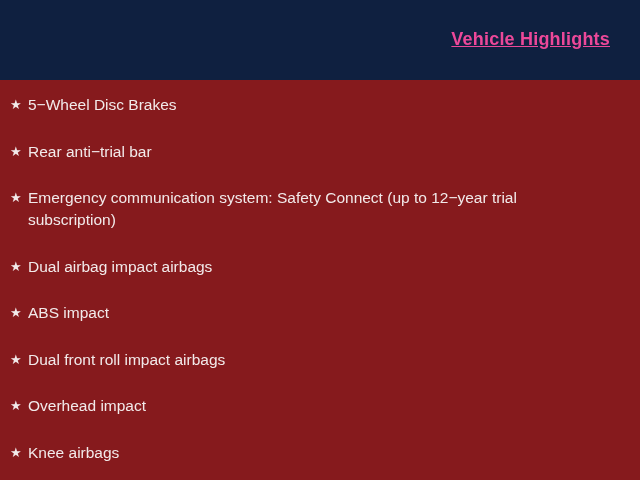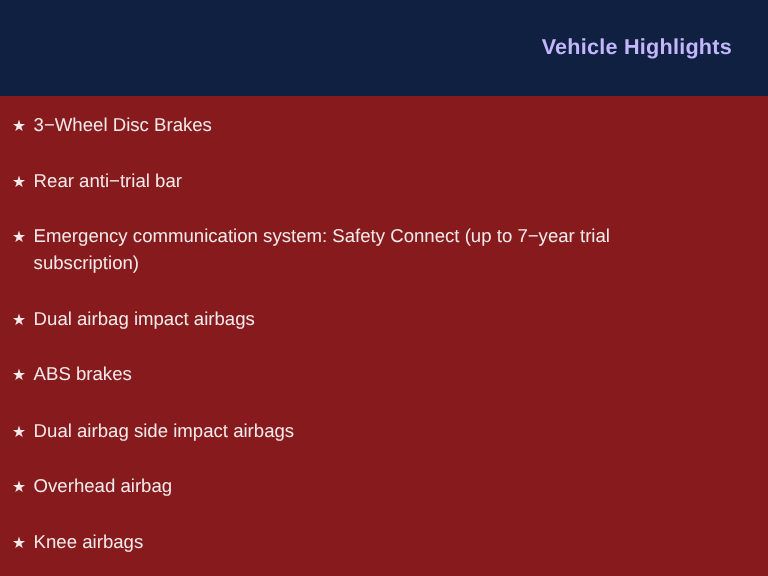--- a/index.html
+++ b/index.html
@@ -75,52 +75,52 @@
     flex: 1 1 auto;
     padding-right: 20px;
   }
 </style>
 </head>
 <body>
 
 <div id="slide" style="background: rgb(134, 26, 29);">
 
   <div id="header" style="background: rgb(15, 32, 64);">
-    <div id="header-title" style="color: #c4b5fd;">Vehicle Highlights</div>
+    <div id="header-title" style="color: #ec4899; text-decoration: underline;">Vehicle Highlights</div>
   </div>
 
   <div id="body" style="background: rgb(134, 26, 29);">
     <ul id="highlights-list">
       <li class="highlight-item" style="color: rgb(242, 234, 234);">
         <span class="highlight-bullet" style="color: rgb(242, 234, 234);">★</span>
-        <span class="highlight-text">3−Wheel Disc Brakes</span>
+        <span class="highlight-text">5−Wheel Disc Brakes</span>
       </li>
       <li class="highlight-item" style="color: rgb(242, 234, 234);">
         <span class="highlight-bullet" style="color: rgb(242, 234, 234);">★</span>
         <span class="highlight-text">Rear anti−trial bar</span>
       </li>
       <li class="highlight-item" style="color: rgb(242, 234, 234);">
         <span class="highlight-bullet" style="color: rgb(242, 234, 234);">★</span>
-        <span class="highlight-text">Emergency communication system: Safety Connect (up to 7−year trial subscription)</span>
+        <span class="highlight-text">Emergency communication system: Safety Connect (up to 12−year trial subscription)</span>
       </li>
       <li class="highlight-item" style="color: rgb(242, 234, 234);">
         <span class="highlight-bullet" style="color: rgb(242, 234, 234);">★</span>
         <span class="highlight-text">Dual airbag impact airbags</span>
       </li>
       <li class="highlight-item" style="color: rgb(242, 234, 234);">
         <span class="highlight-bullet" style="color: rgb(242, 234, 234);">★</span>
-        <span class="highlight-text">ABS brakes</span>
+        <span class="highlight-text">ABS impact</span>
       </li>
       <li class="highlight-item" style="color: rgb(242, 234, 234);">
         <span class="highlight-bullet" style="color: rgb(242, 234, 234);">★</span>
-        <span class="highlight-text">Dual airbag side impact airbags</span>
+        <span class="highlight-text">Dual front roll impact airbags</span>
       </li>
       <li class="highlight-item" style="color: rgb(242, 234, 234);">
         <span class="highlight-bullet" style="color: rgb(242, 234, 234);">★</span>
-        <span class="highlight-text">Overhead airbag</span>
+        <span class="highlight-text">Overhead impact</span>
       </li>
       <li class="highlight-item" style="color: rgb(242, 234, 234);">
         <span class="highlight-bullet" style="color: rgb(242, 234, 234);">★</span>
         <span class="highlight-text">Knee airbags</span>
       </li>
     </ul>
   </div>
 
 </div>
 

